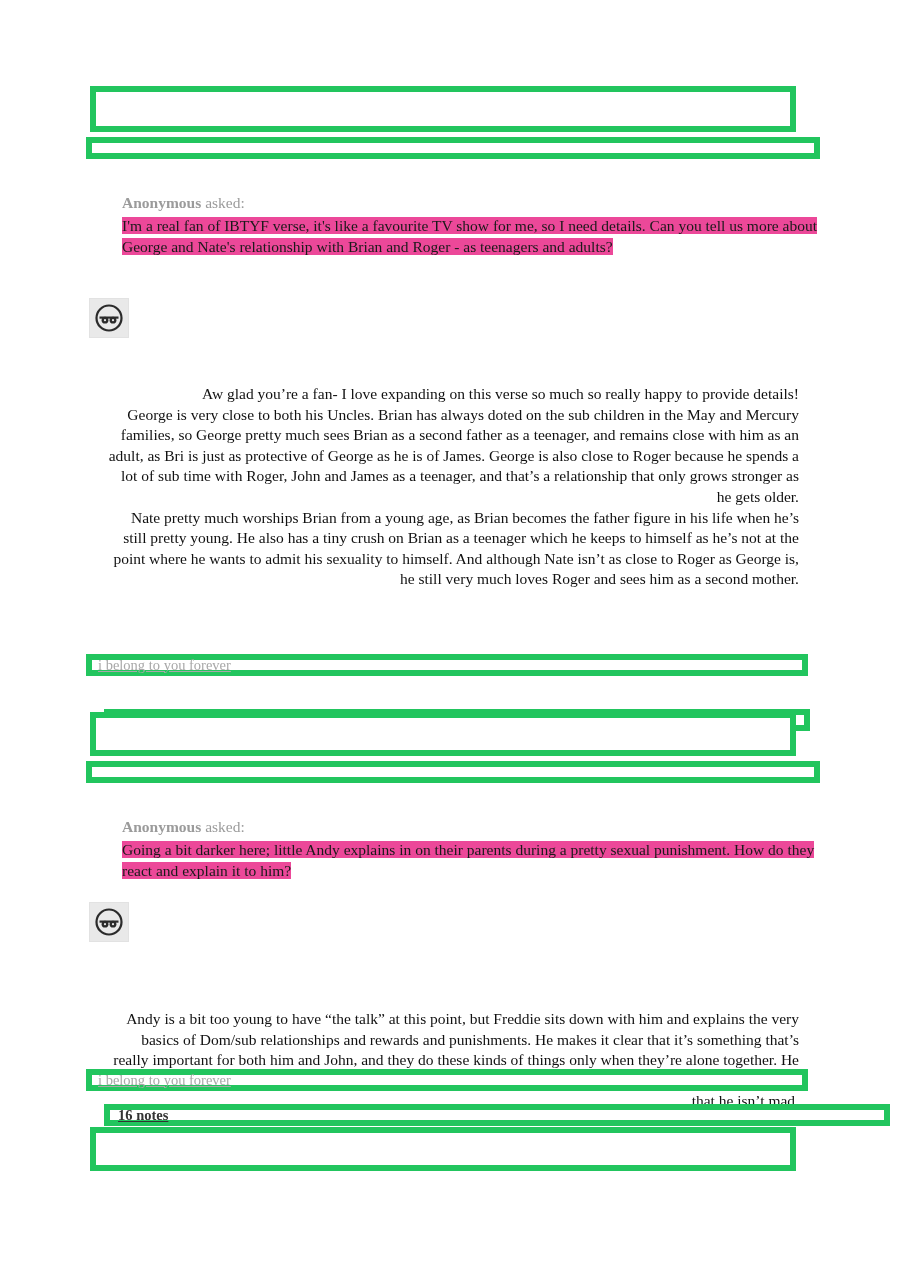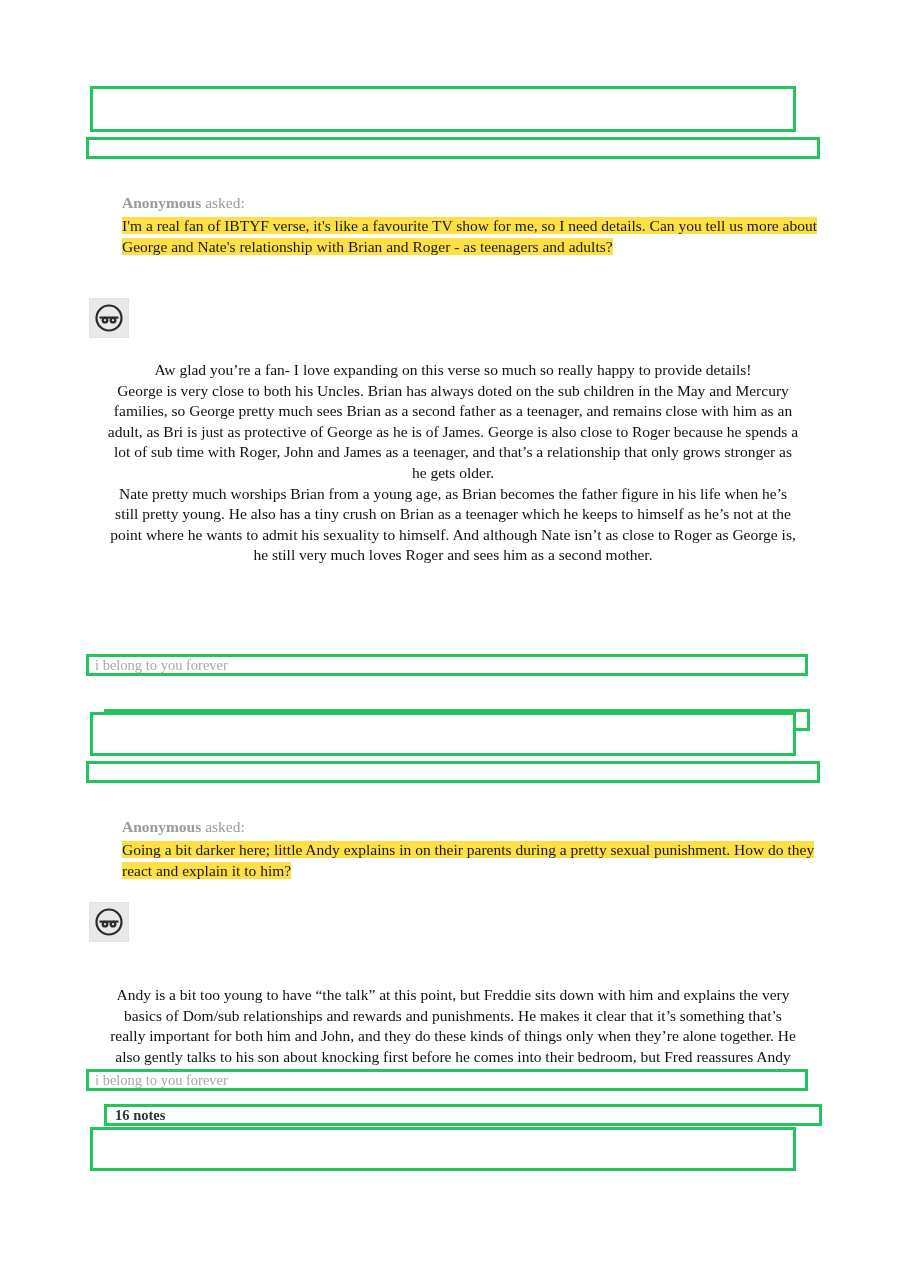--- a/index.html
+++ b/index.html
@@ -17,23 +17,24 @@
   }
   .page {
     position: relative;
     width: 905px;
     height: 1280px;
     box-sizing: border-box;
   }
 
   
   .frame {
-    border: 3px solid #22c55e;
+    border: 6px solid #22c55e;
     background: #ffffff;
     box-sizing: border-box;
+    text-decoration: underline;
   }
 
   
   .post-header-card {
     position: absolute;
     left: 90px;
     top: 86px;
     width: 706px;
     height: 46px;
   }
@@ -63,21 +64,21 @@
   .ask-verb {
     color: #9b9b9b;
     font-weight: normal;
   }
   .ask-body {
     font-size: 15.5px;
     line-height: 21px;
     color: #1a1a1a;
   }
   .ask-body span.hl {
-    background: #fde047;
+    background: #ec4899;
   }
 
   
   .avatar {
     position: absolute;
     left: 89px;
     width: 40px;
     height: 40px;
     background: #e9e9e9;
     border: 1px solid #e2e2e2;
@@ -89,21 +90,22 @@
   .avatar svg { display:block; }
 
   
   .answer {
     position: absolute;
     left: 107px;
     width: 692px;
     font-size: 15.5px;
     line-height: 20.6px;
     color: #111111;
-    text-align: center;
+    text-align: right;
+    margin-top: 24px;
   }
   .answer p {
     margin: 0;
   }
 
   
   .source-bar {
     position: absolute;
     height: 22px;
     display: flex;
@@ -203,19 +205,19 @@
   </div>
 
   <div class="answer" style="top:985px;">
     <p>Andy is a bit too young to have “the talk” at this point, but Freddie sits down with him and explains the very basics of Dom/sub relationships and rewards and punishments. He makes it clear that it’s something that’s really important for both him and John, and they do these kinds of things only when they’re alone together. He also gently talks to his son about knocking first before he comes into their bedroom, but Fred reassures Andy that he isn’t mad.</p>
   </div>
 
   <div class="frame source-bar" style="left:86px; top:1069px; width:722px;">
     <span>i belong to you forever</span>
   </div>
 
-  <div class="frame notes-bar" style="left:104px; top:1104px; width:718px;">
+  <div class="frame notes-bar" style="left:104px; top:1104px; width:786px;">
     <span>16 notes</span>
   </div>
 
   <div class="frame bottom-card" style="left:90px; top:1127px; width:706px;"></div>
 
 </div>
 
 </body></html>

